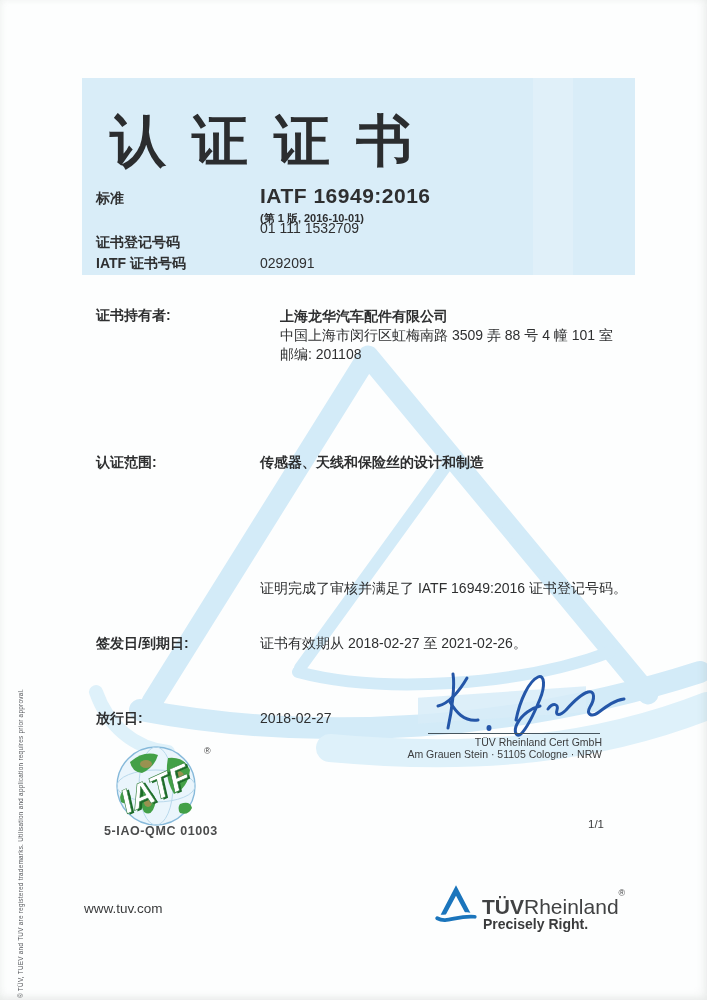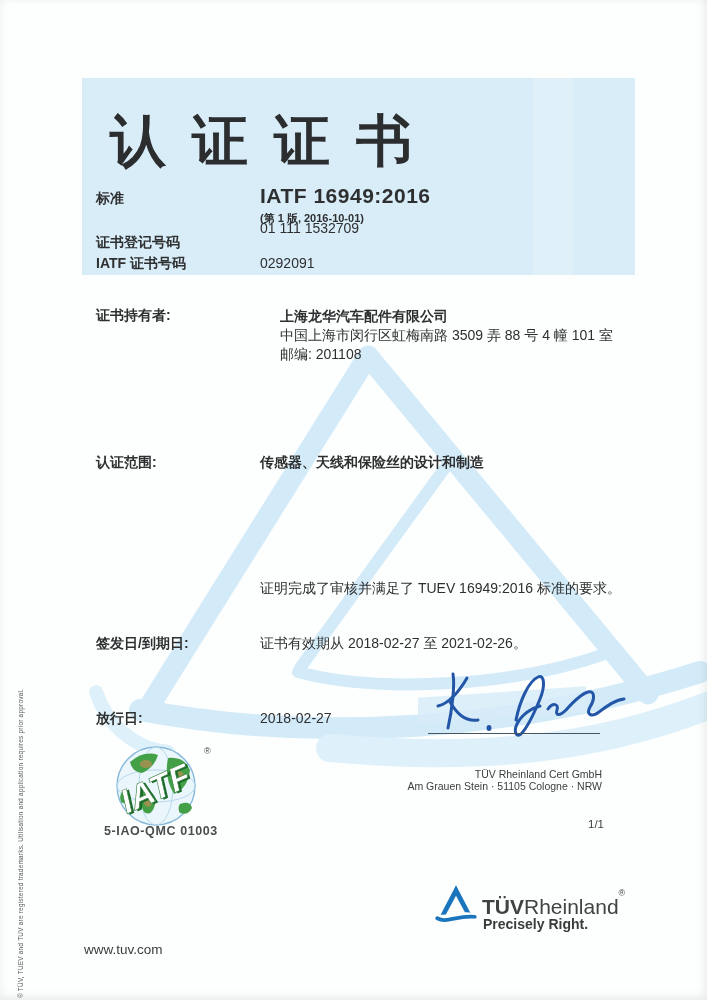--- a/index.html
+++ b/index.html
@@ -16,24 +16,24 @@
   .title{position:absolute;left:110px;top:104px;font-size:56px;font-weight:bold;letter-spacing:26px;color:#2b2d2f;white-space:nowrap;font-family:Liberation Mono, monospace;}
   .lbl{position:absolute;left:96px;font-size:14px;font-weight:600;color:#2e2f30;white-space:nowrap;}
   .val{position:absolute;left:260px;font-size:14px;color:#2e2f30;white-space:nowrap;}
   .std-val{font-size:21px;font-weight:bold;letter-spacing:.5px;}
   .std-ed{font-size:11px;font-weight:bold;}
   .bold{font-weight:bold;}
   .holder .line{display:block;line-height:19px;margin-left:20px;}
   .sig-svg{position:absolute;left:432px;top:668px;}
   .sig-band{position:absolute;left:418px;top:692px;width:168px;height:26px;background:#d7ecf8;transform:skewY(-4deg);opacity:.85;}
   .sig-line{position:absolute;left:428px;top:733px;width:172px;border-top:1.6px solid #46555e;}
-  .sig-org{position:absolute;left:380px;width:222px;text-align:right;font-size:10.5px;color:#3c3d3e;white-space:nowrap;margin-top:32px;}
+  .sig-org{position:absolute;left:380px;width:222px;text-align:right;font-size:10.5px;color:#3c3d3e;white-space:nowrap;}
   .scheme{position:absolute;left:104px;top:824px;font-size:12.5px;font-weight:600;letter-spacing:.6px;color:#4b4c4d;}
   .pageno{position:absolute;left:558px;top:818px;font-size:11.5px;color:#3c3d3e;margin-left:30px;}
-  .site{position:absolute;left:84px;top:901px;font-size:13.5px;color:#3a3b3c;margin-top:41px;}
+  .site{position:absolute;left:84px;top:901px;font-size:13.5px;color:#3a3b3c;}
   .brand{position:absolute;left:482px;top:888px;font-size:21px;color:#414243;white-space:nowrap;}
   .brand .b{font-weight:bold;}
   .brand sup{font-size:9px;vertical-align:18px;}
   .tagline{position:absolute;left:483px;top:916px;font-size:14px;font-weight:600;color:#3a3b3c;}
   .tuv-logo{position:absolute;left:435px;top:883px;}
   .iatf-logo{position:absolute;left:100px;top:740px;}
   .vnote{
     position:absolute;left:17px;top:998px;transform:rotate(-90deg);transform-origin:0 0;
     font-size:6.4px;color:#54565a;letter-spacing:.25px;white-space:nowrap;
   }
@@ -70,21 +70,21 @@
   <div class="lbl" style="top:307px">证书持有者:</div>
   <div class="val holder" style="top:307px">
     <span class="line bold">上海龙华汽车配件有限公司</span>
     <span class="line">中国上海市闵行区虹梅南路 3509 弄 88 号 4 幢 101 室</span>
     <span class="line">邮编: 201108</span>
   </div>
 
   <div class="lbl" style="top:454px">认证范围:</div>
   <div class="val bold" style="top:454px">传感器、天线和保险丝的设计和制造</div>
 
-  <div class="val" style="top:580px">证明完成了审核并满足了 TUEV 16949:2016 标准的要求。</div>
+  <div class="val" style="top:580px">证明完成了审核并满足了 IATF 16949:2016 证书登记号码。</div>
 
   <div class="lbl" style="top:635px">签发日/到期日:</div>
   <div class="val" style="top:635px">证书有效期从 2018-02-27 至 2021-02-26。</div>
 
   <div class="lbl" style="top:710px">放行日:</div>
   <div class="val" style="top:710px">2018-02-27</div>
 
   <div class="sig-band"></div>
   <svg class="sig-svg" width="200" height="72" viewBox="0 0 200 72" aria-hidden="true">
     <g fill="none" stroke="#2456a8" stroke-width="3" stroke-linecap="round" stroke-linejoin="round">

